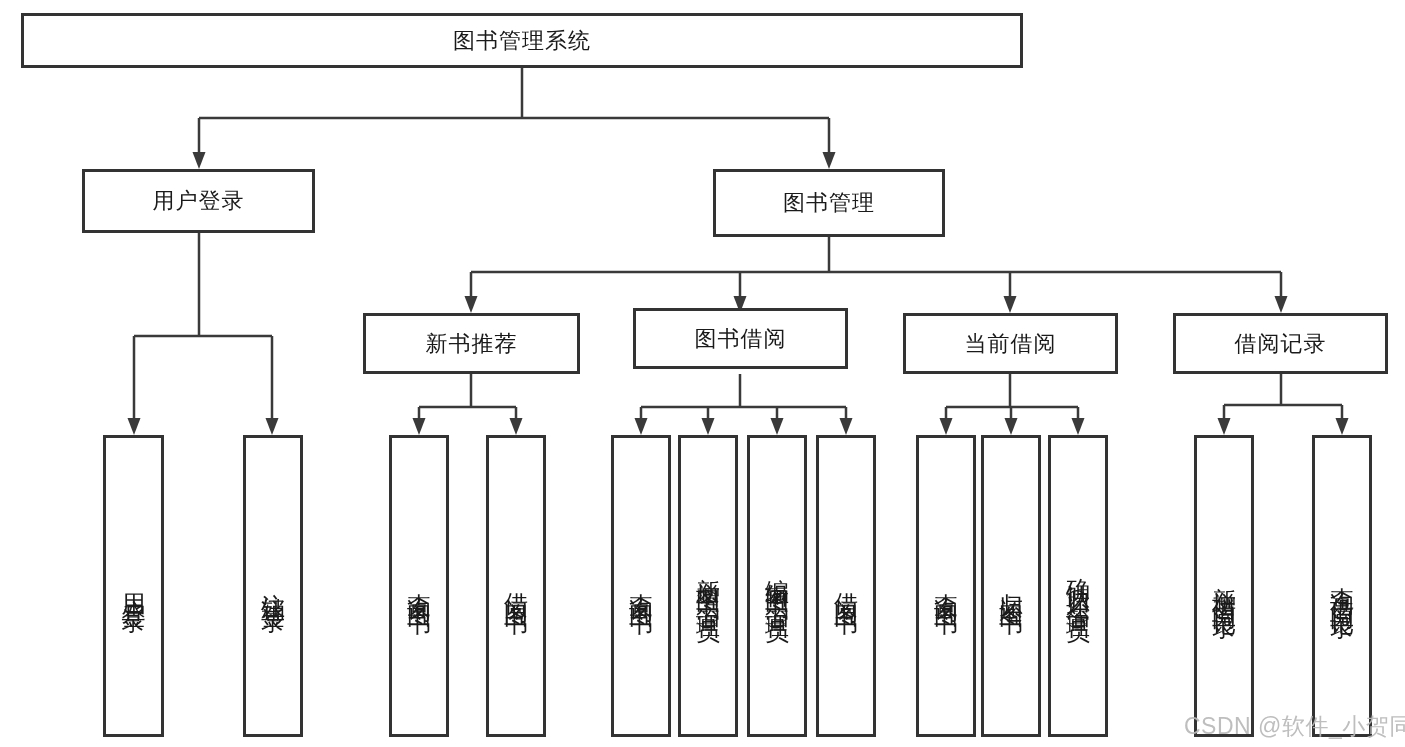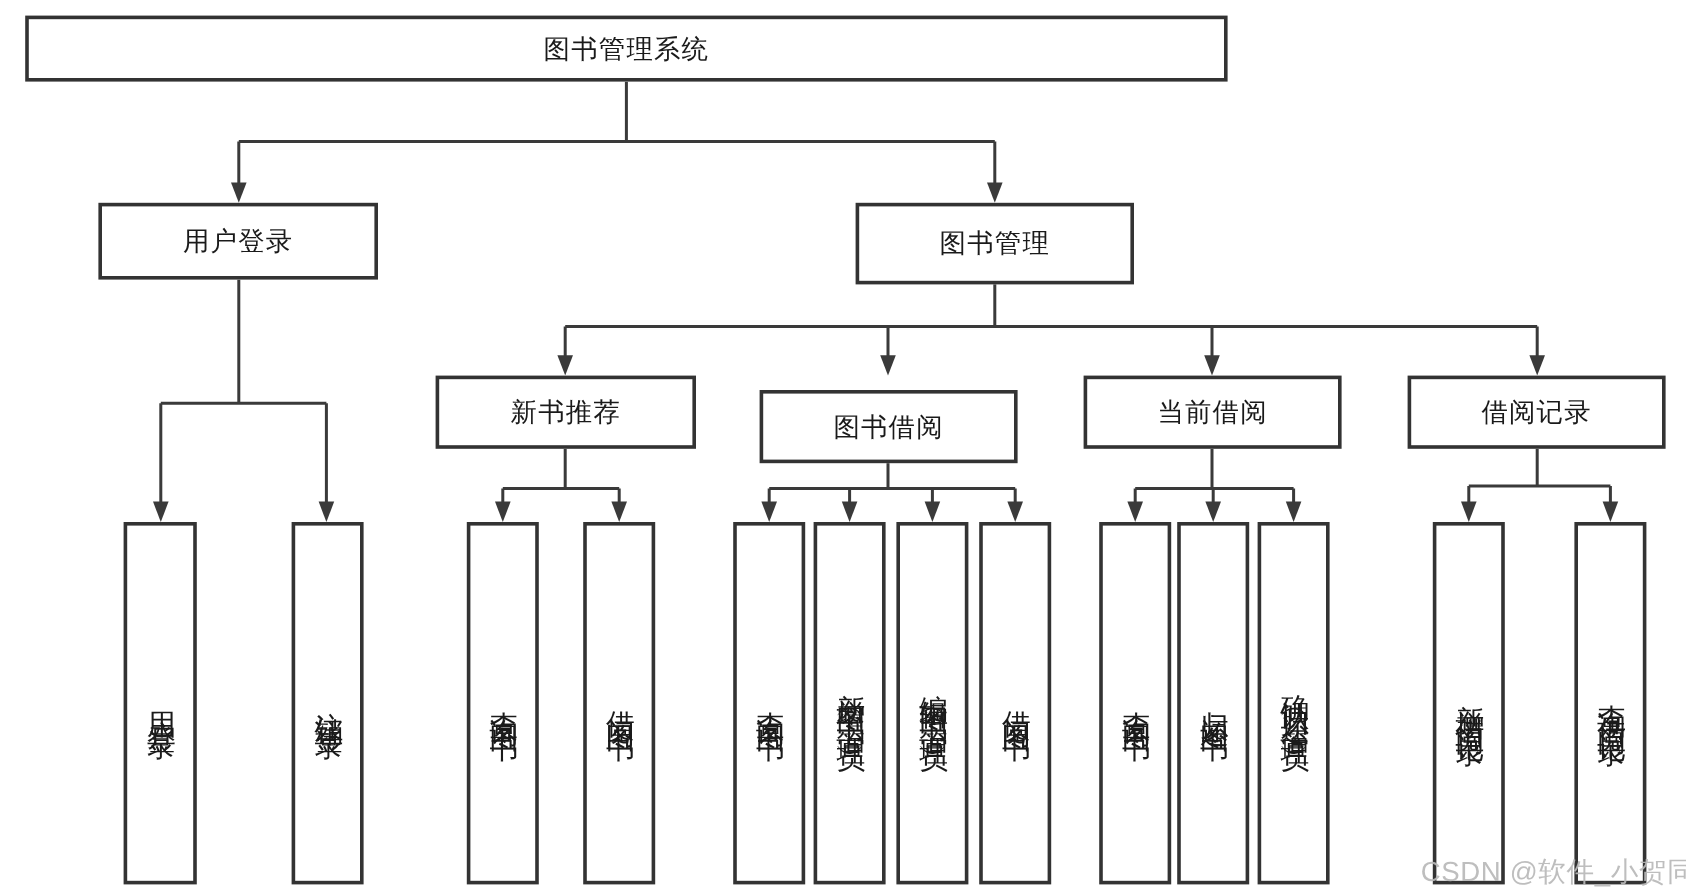--- a/index.html
+++ b/index.html
@@ -105,21 +105,21 @@
   <div class="node hnode" style="left:82px;top:169px;width:233px;height:64px;">
     <span>用户登录</span>
   </div>
   <div class="node hnode" style="left:713px;top:169px;width:232px;height:68px;">
     <span>图书管理</span>
   </div>
 
   <div class="node hnode" style="left:363px;top:313px;width:217px;height:61px;">
     <span>新书推荐</span>
   </div>
-  <div class="node hnode" style="left:633px;top:325px;width:215px;height:61px;">
+  <div class="node hnode" style="left:633px;top:308px;width:215px;height:61px;">
     <span>图书借阅</span>
   </div>
   <div class="node hnode" style="left:903px;top:313px;width:215px;height:61px;text-align:right;">
     <span>当前借阅</span>
   </div>
   <div class="node hnode" style="left:1173px;top:313px;width:215px;height:61px;">
     <span>借阅记录</span>
   </div>
 
   <div class="node leaf" style="left:103px;width:61px;">

